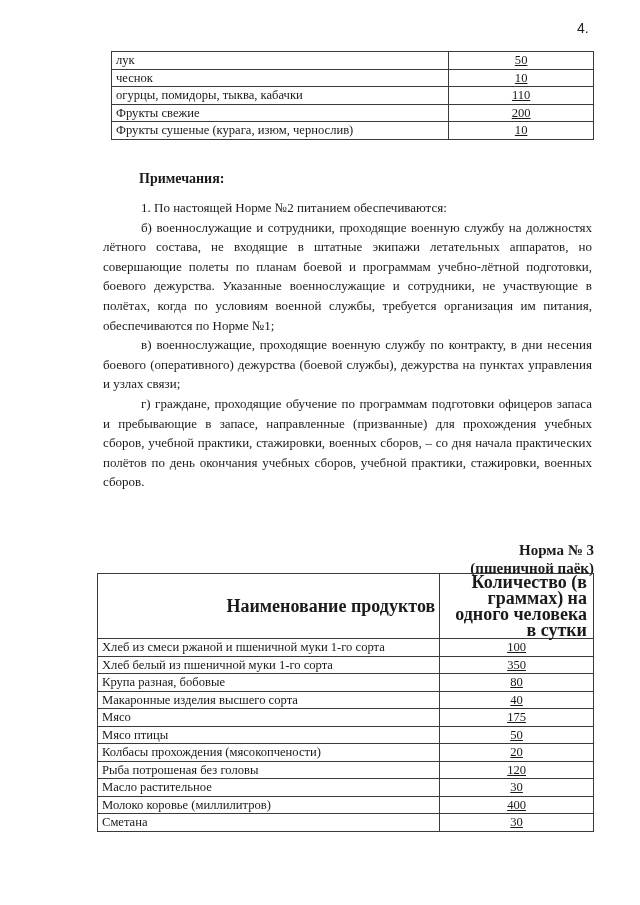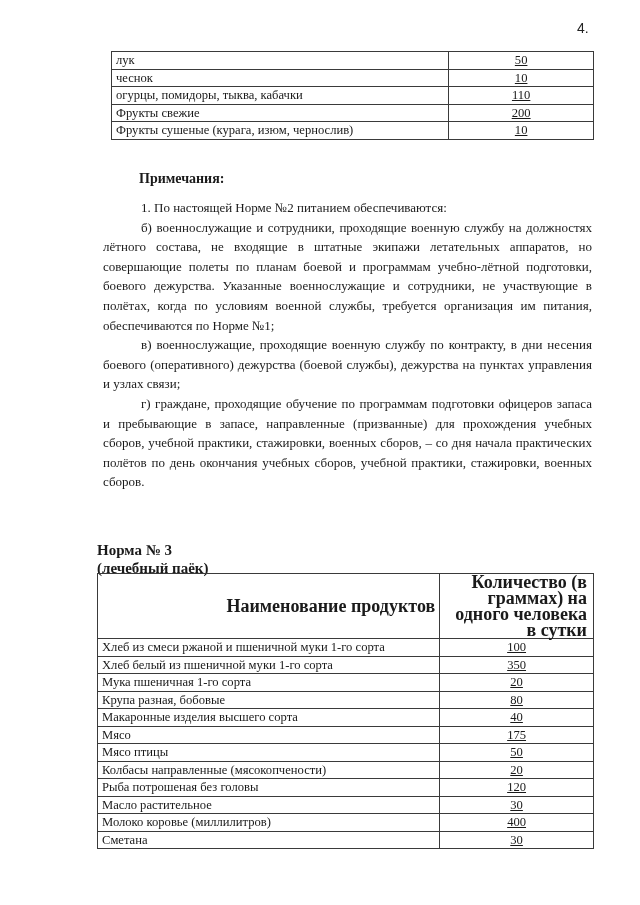--- a/index.html
+++ b/index.html
@@ -13,21 +13,21 @@
 
   #table-top { left: 111px; top: 51px; width: 483px; padding-left: 41px; }
   #table-top col.c1 { width: 338px; }
   #table-top col.c2 { width: 145px; }
 
   .notes-heading { position: absolute; left: 139px; top: 171px; font-weight: bold; font-size: 14px; }
   .notes { position: absolute; left: 103px; top: 198px; width: 489px; font-size: 13px; line-height: 19.6px; text-align: justify; }
   .notes p { margin: 0; text-indent: 38px; }
   .notes p.first { text-indent: 38px; }
 
-  .norm-title { position: absolute; left: 97px; width: 497px; top: 541px; text-align: left; font-weight: bold; font-size: 15px; line-height: 18px; }
+  .norm-title { position: absolute; left: 97px; width: 497px; top: 541px; text-align: right; font-weight: bold; font-size: 15px; line-height: 18px; }
 
   #table-norm3 { left: 97px; top: 573px; width: 497px; }
   #table-norm3 col.c1 { width: 343px; }
   #table-norm3 col.c2 { width: 154px; }
   #table-norm3 th { font-weight: bold; font-size: 18px; height: 49px; line-height: 16px; text-align: right; }
   #table-norm3 th.h2 { padding: 0 6px; }
 </style>
 </head>
 <body>
 
@@ -65,21 +65,21 @@
 <div class="notes-heading">Примечания:</div>
 <div class="notes">
   <p class="first">1. По настоящей Норме №2 питанием обеспечиваются:</p>
   <p>б) военнослужащие и сотрудники, проходящие военную службу  на должностях лётного состава, не входящие в штатные экипажи лета­тельных аппаратов, но совершающие полеты по планам боевой и программам учебно-лётной подготовки, боевого дежурства. Указанные военнослужащие и сотрудники, не участвующие в полётах, когда по условиям военной службы, требуется организация им питания, обеспечиваются по Норме №1;</p>
   <p>в) военнослужащие, проходящие военную службу по контракту,  в дни несения боевого (оперативного) дежурства (боевой службы), дежурства на пунктах управления и узлах связи;</p>
   <p>г) граждане, проходящие обучение по программам подготовки офицеров запаса и пребывающие в запасе, направленные (призванные) для прохождения учебных сборов, учебной практики, стажировки, военных сборов, – со дня начала практических полётов по день окончания учебных сборов, учебной практики, стажировки, военных сборов.</p>
 </div>
 
 <div class="norm-title">
   <div>Норма № 3</div>
-  <div>(лечебный паёк)</div>
+  <div>(пшеничной паёк)</div>
 </div>
 
 <table id="table-norm3">
   <colgroup>
       <col class="c1">
       <col class="c2">
     </colgroup>
   <thead>
     <tr>
       <th>Наименование продуктов</th>
@@ -89,41 +89,37 @@
   <tbody id="table-norm3-body">
       <tr>
         <td>Хлеб из смеси ржаной и пшеничной муки 1-го сорта</td>
         <td class="val">100</td>
       </tr>
       <tr>
         <td>Хлеб белый из пшеничной муки 1-го сорта</td>
         <td class="val">350</td>
       </tr>
       <tr>
-        <td>Мука пшеничная 1-го сорта</td>
-        <td class="val">20</td>
-      </tr>
-      <tr>
         <td>Крупа разная, бобовые</td>
         <td class="val">80</td>
       </tr>
       <tr>
         <td>Макаронные изделия высшего сорта</td>
         <td class="val">40</td>
       </tr>
       <tr>
         <td>Мясо</td>
         <td class="val">175</td>
       </tr>
       <tr>
         <td>Мясо птицы</td>
         <td class="val">50</td>
       </tr>
       <tr>
-        <td>Колбасы направленные (мясокопчености)</td>
+        <td>Колбасы прохождения (мясокопчености)</td>
         <td class="val">20</td>
       </tr>
       <tr>
         <td>Рыба потрошеная без головы</td>
         <td class="val">120</td>
       </tr>
       <tr>
         <td>Масло растительное</td>
         <td class="val">30</td>
       </tr>

